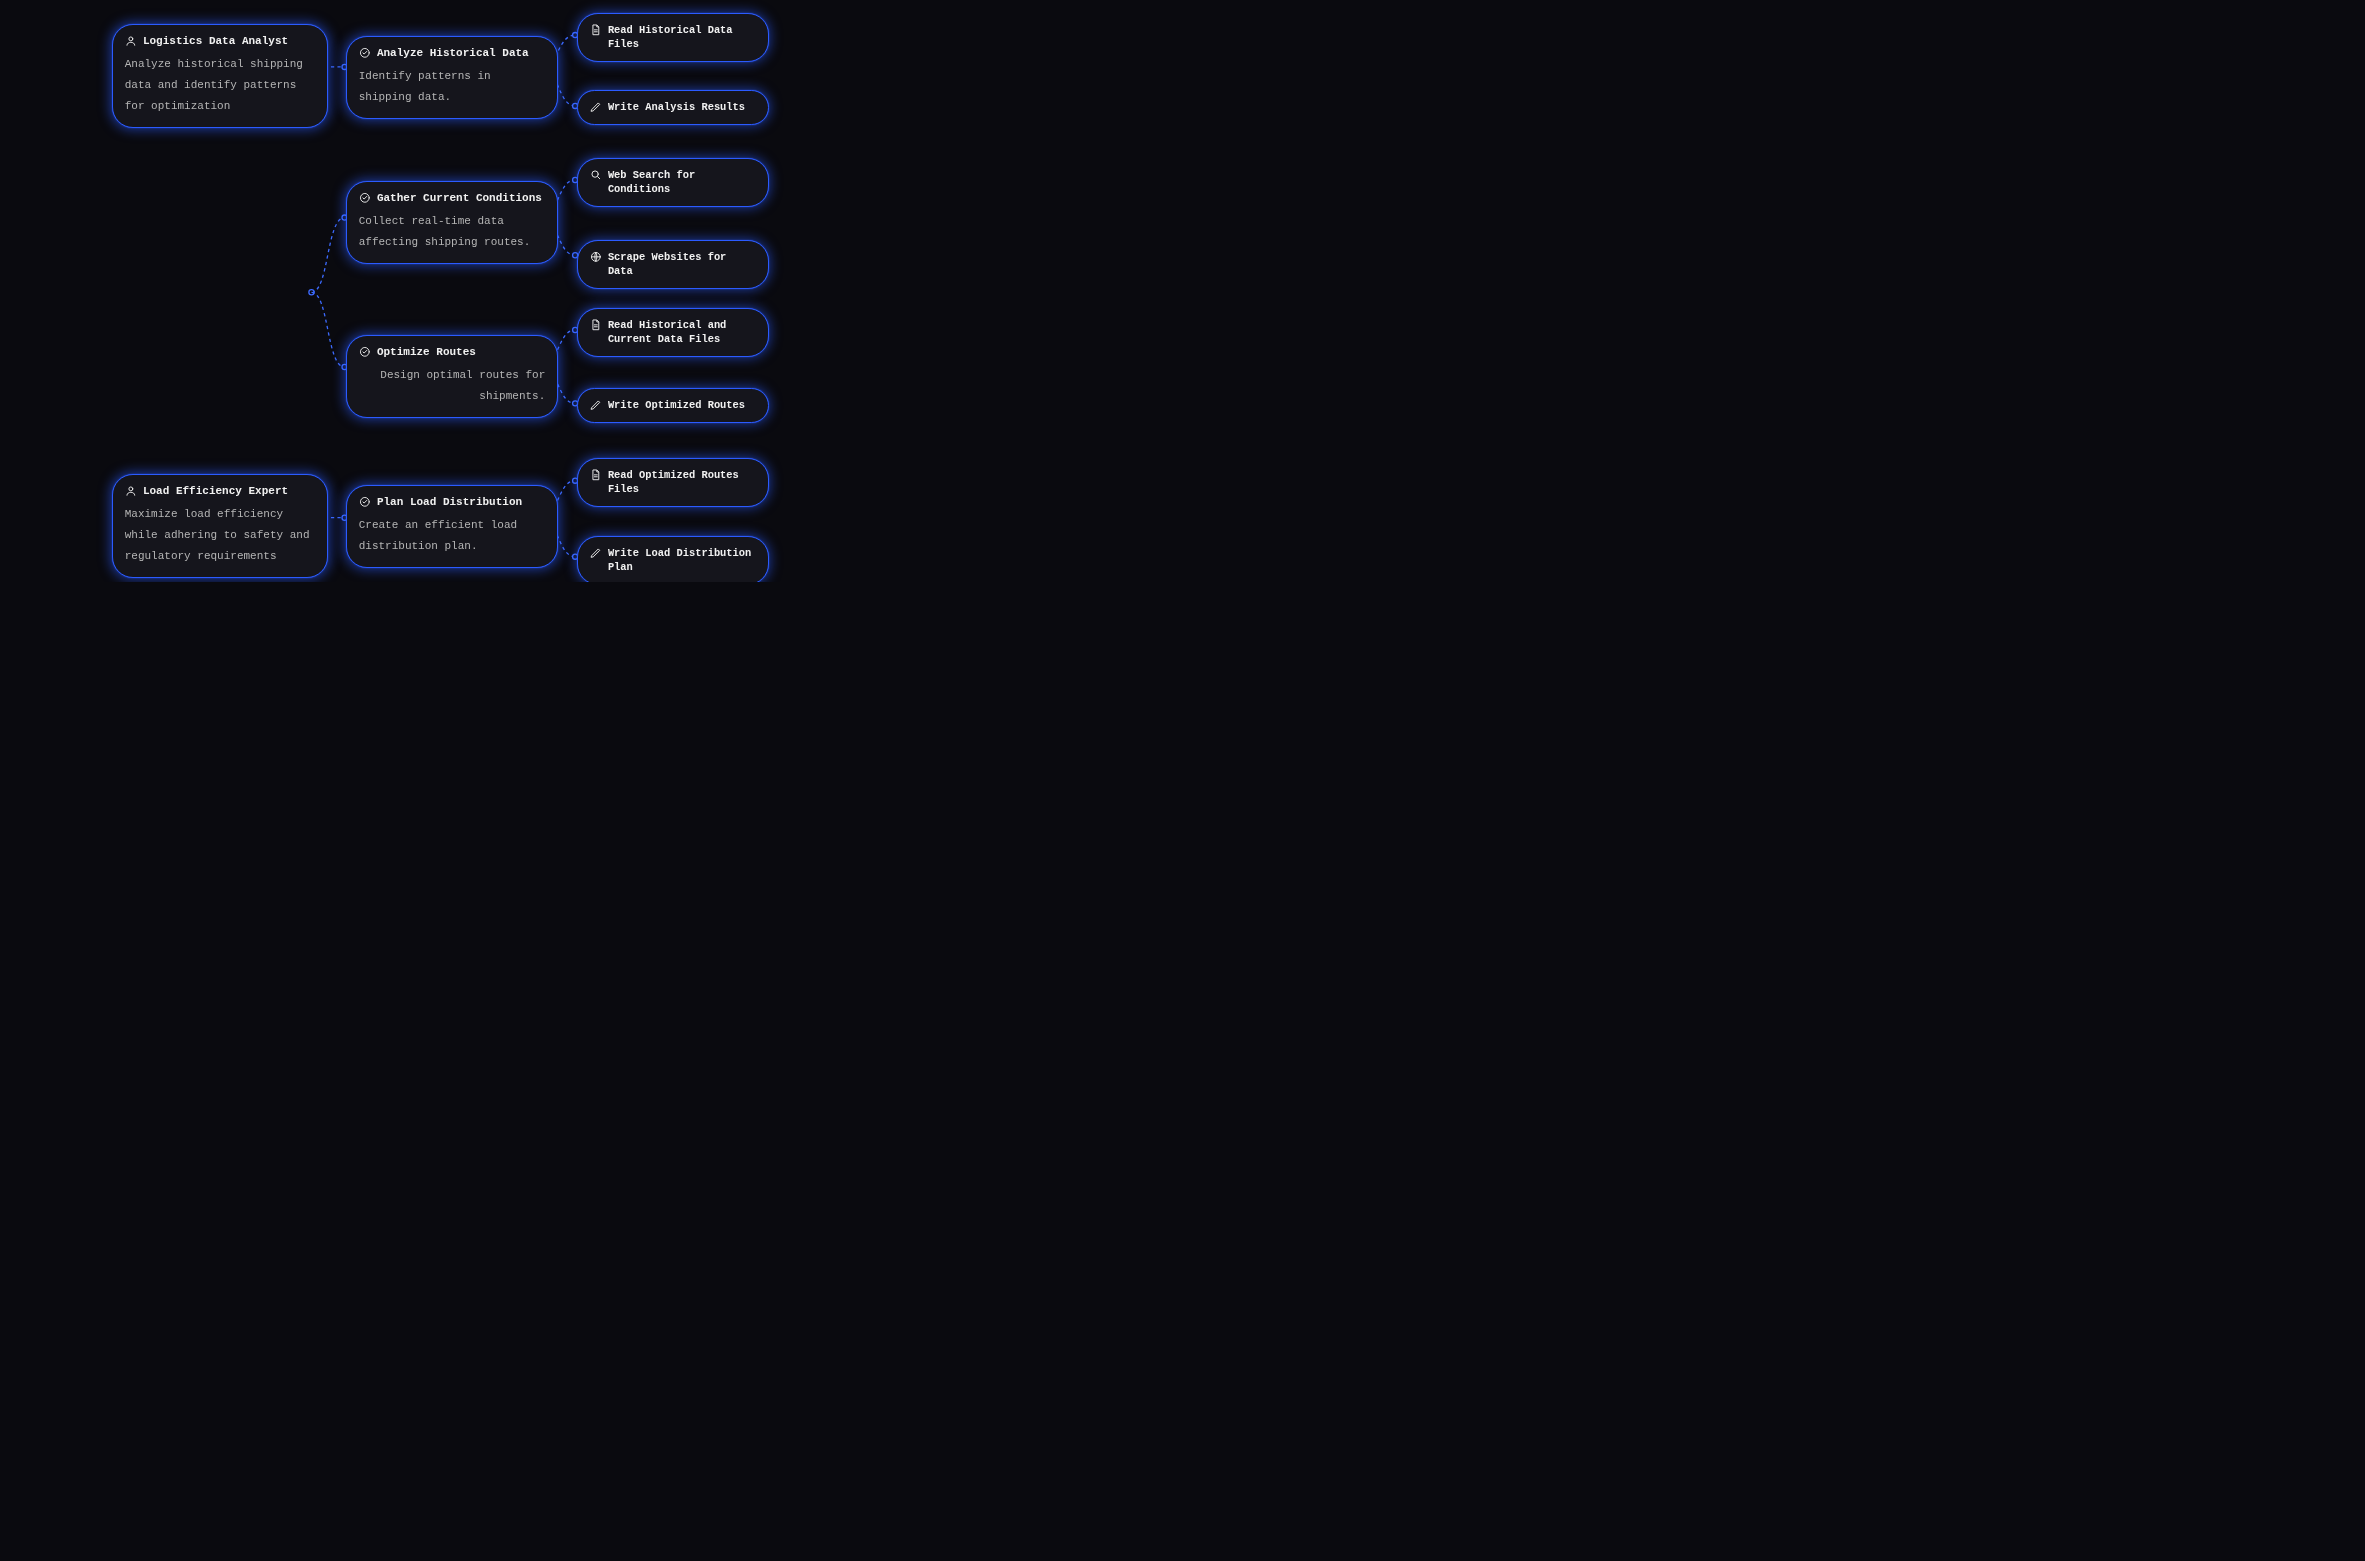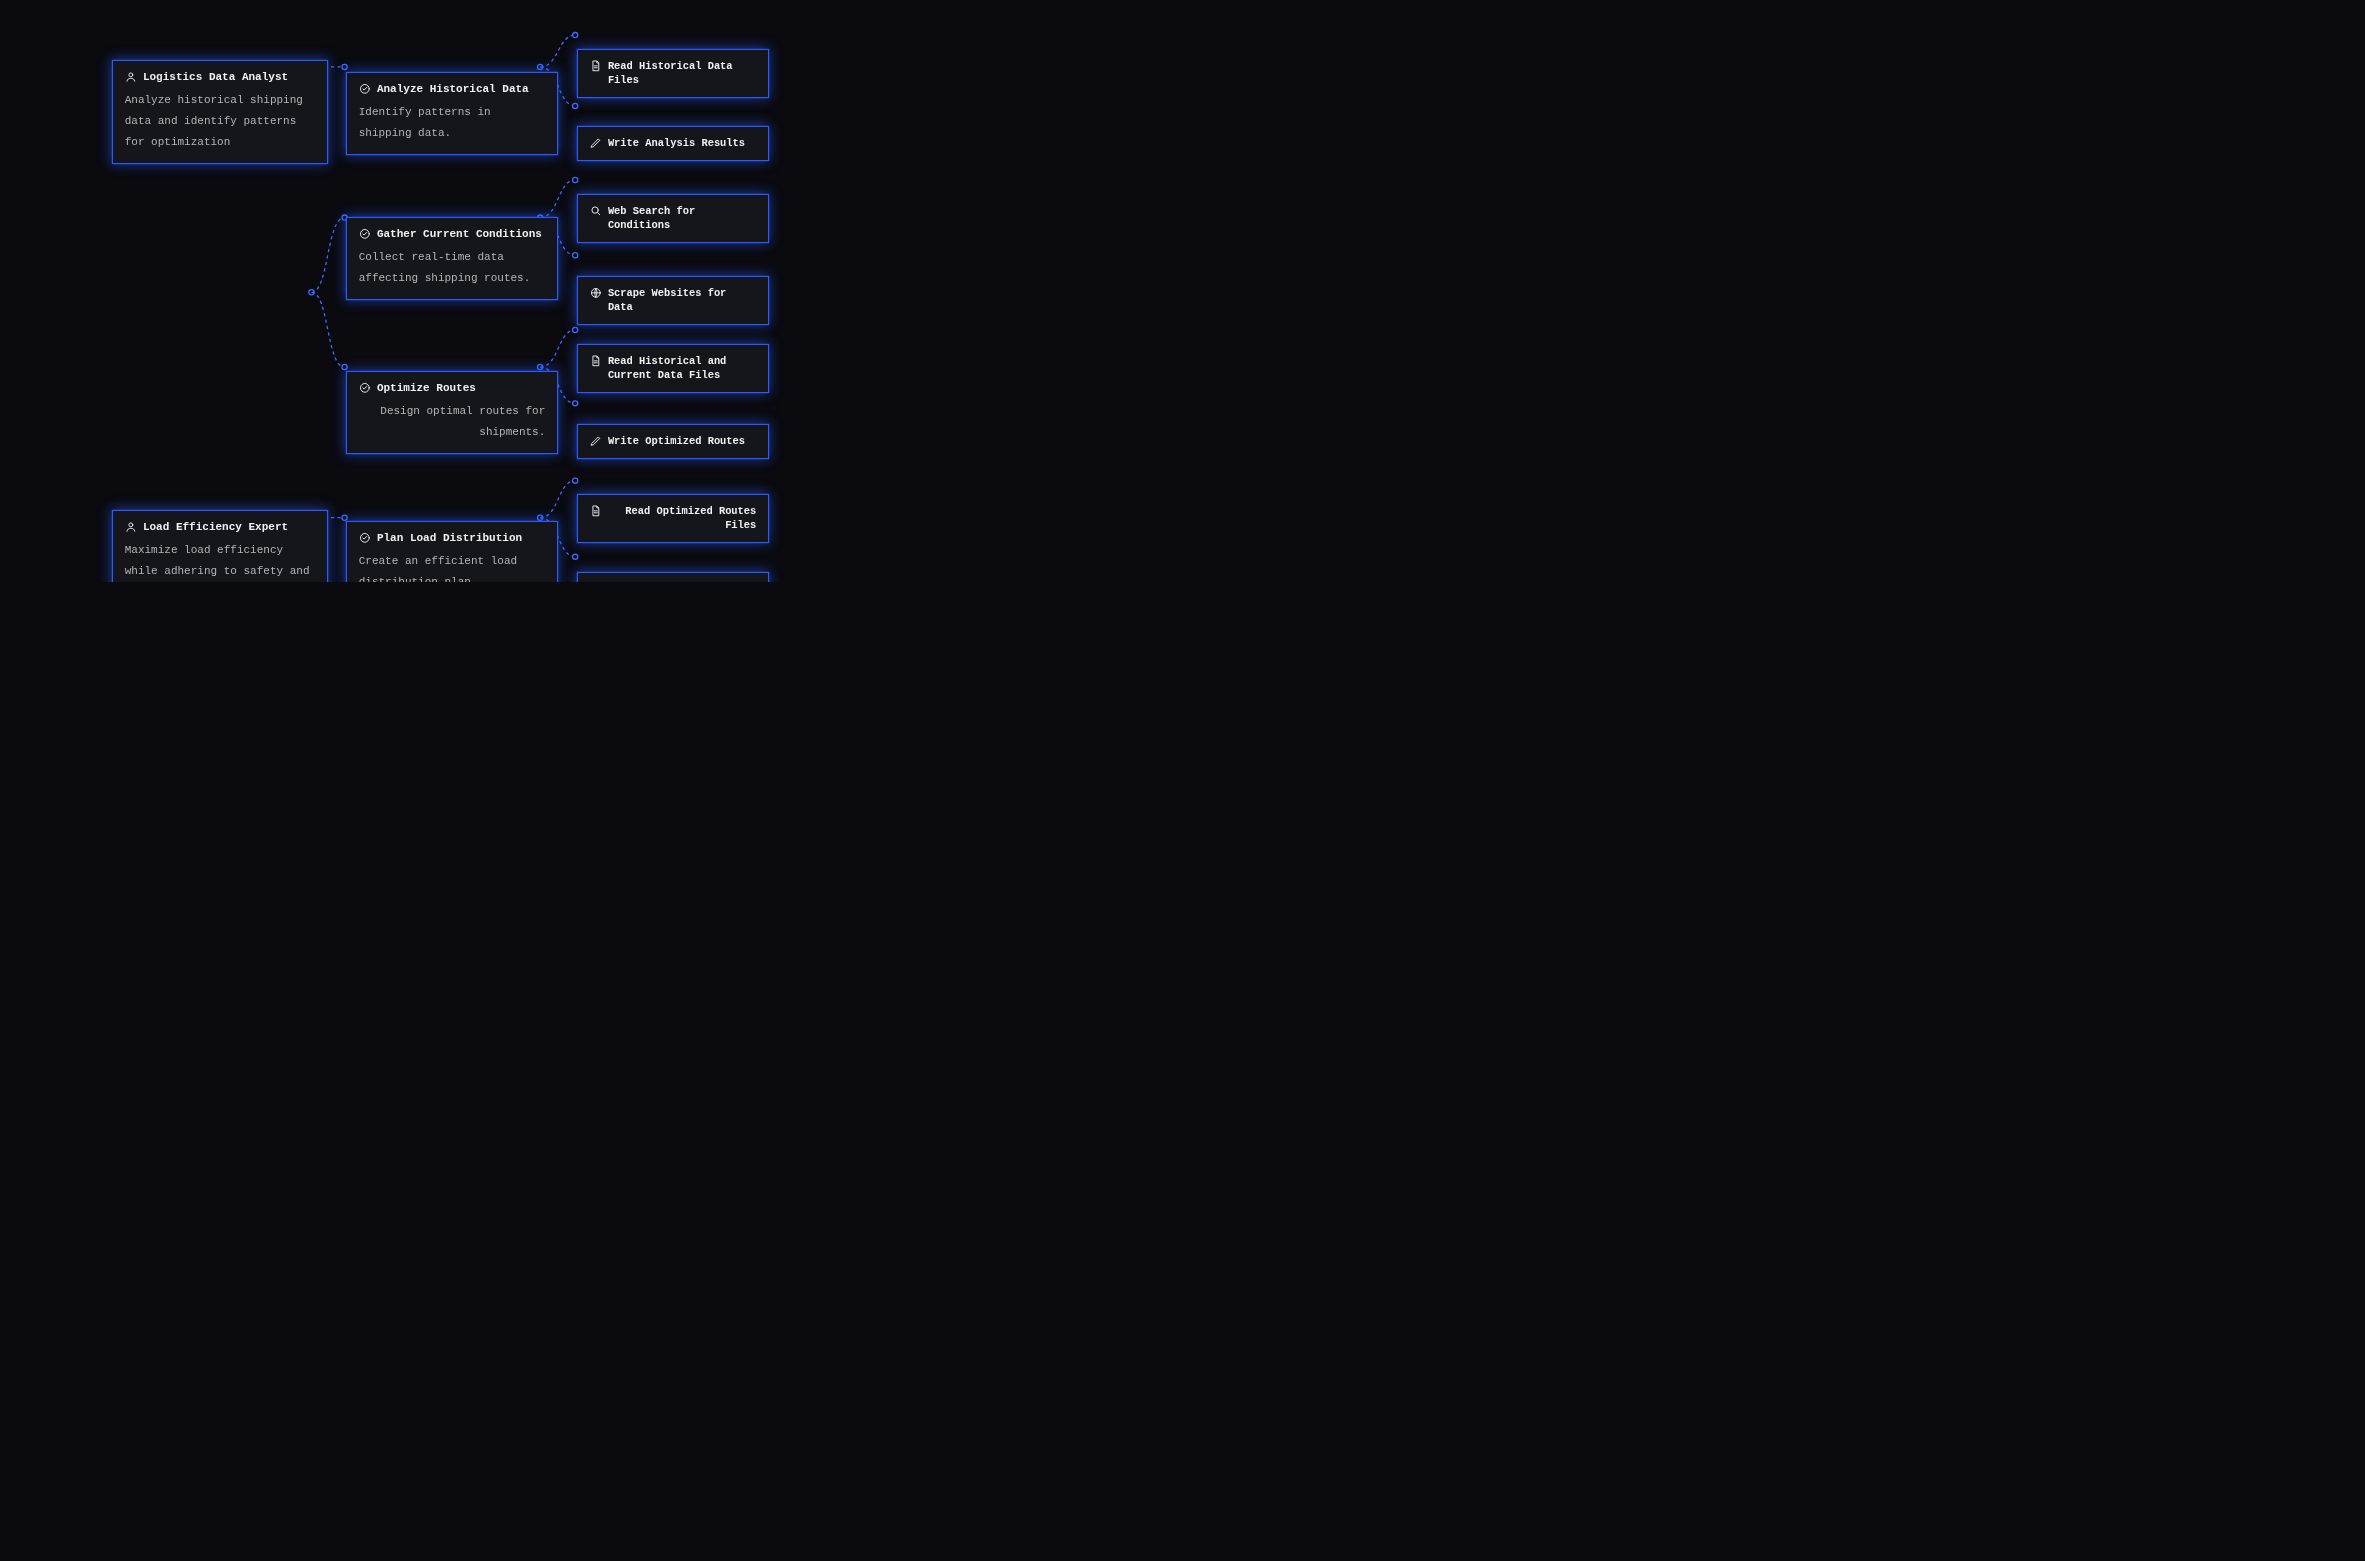--- a/index.html
+++ b/index.html
@@ -23,26 +23,25 @@
     width: 949px;
     height: 582px;
     pointer-events: none;
   }
 
   .node {
     position: absolute;
     box-sizing: border-box;
     background: #15151c;
     border: 1.3px solid #2b5bff;
-    border-radius: 0;
+    border-radius: 21px;
     padding: 9px 11.7px 10.4px 11.7px;
     box-shadow: 0 0 11.7px 1.3px rgba(43,91,255,0.55),
                 0 0 1.3px 0 rgba(43,91,255,0.8);
     color: #eaeaea;
-    margin-top: 36px;
   }
 
   .node .title-row {
     display: flex;
     align-items: flex-start;
     gap: 6.5px;
     font-size: 11px;
     font-weight: 600;
     line-height: 1.35;
     color: #f1f1f1;
@@ -280,21 +279,21 @@
     <div class="title-row">
       <span class="icon">
         <svg viewBox="0 0 24 24" fill="none" stroke="currentColor" stroke-width="2" stroke-linecap="round" stroke-linejoin="round">
             <path d="M3 21l3.5-.7L20 7l-3-3L3.7 17.5z"></path>
           </svg>
       </span>
       <span>Write Optimized Routes</span>
     </div>
   </div>
 
-  <div class="node leaf" style="left:577px; top:458px;text-align:right;">
+  <div class="node leaf" style="left:577px; top:458px;">
     <div class="title-row">
       <span class="icon">
         <svg viewBox="0 0 24 24" fill="none" stroke="currentColor" stroke-width="2" stroke-linejoin="round">
             <path d="M6 2h8l4 4v16H6z"></path>
             <path d="M14 2v4h4"></path>
             <path d="M9 12h6M9 16h6" stroke-linecap="round"></path>
           </svg>
       </span>
       <span>Read Optimized Routes Files</span>
     </div>

